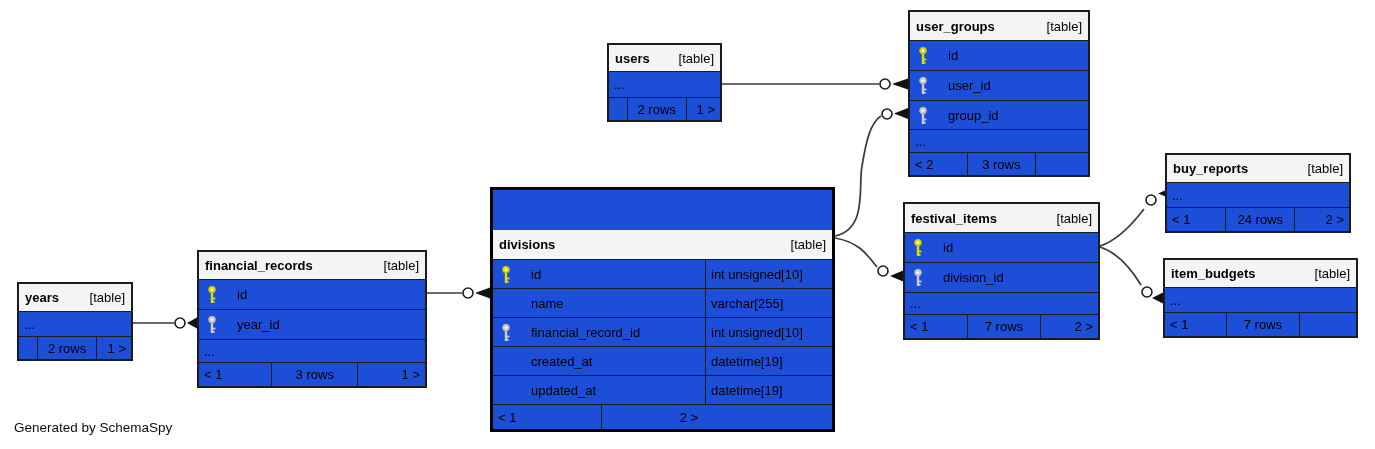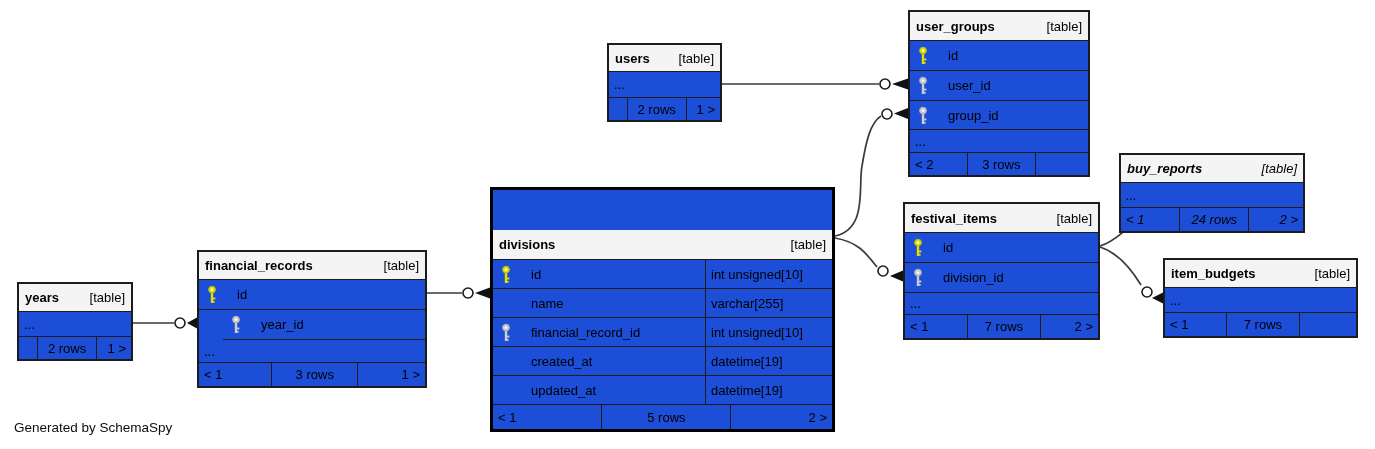--- a/index.html
+++ b/index.html
@@ -135,21 +135,21 @@
     <div class="trow dots" style="height:23px;">
       <span class="cname">...</span>
     </div>
     <div class="tfoot" style="height:22px;">
       <span class="fc l">&lt; 2</span>
       <span class="fc c">3 rows</span>
       <span class="fc r"></span>
     </div>
   </div>
 
-  <div class="tbl" style="left:1119px;top:153px;width:186px;font-style:italic;">
+  <div class="tbl" style="left:1165px;top:153px;width:186px;">
     <div class="thead" style="height:28px;">
       <span class="tname">buy_reports</span>
       <span class="ttag">[table]</span>
     </div>
     <div class="trow dots" style="height:25px;">
       <span class="cname">...</span>
     </div>
     <div class="tfoot" style="height:23px;">
       <span class="fc l">&lt; 1</span>
       <span class="fc c">24 rows</span>
@@ -262,21 +262,20 @@
     </div>
     <div class="trow two" style="height:29px;">
       <span class="ncell">
           <span class="kslot"></span>
         <span class="cname">updated_at</span>
         </span>
       <span class="tcell">datetime[19]</span>
     </div>
     <div class="tfoot" style="height:24px;">
       <span class="fc l">&lt; 1</span>
-      <span class="fc c">5 rows</span>
       <span class="fc r">2 &gt;</span>
     </div>
   </div>
 
   <div class="tbl" style="left:197px;top:250px;width:230px;">
     <div class="thead" style="height:28px;">
       <span class="tname">financial_records</span>
       <span class="ttag">[table]</span>
     </div>
     <div class="trow" style="height:30px;">
@@ -284,21 +283,21 @@
           <svg width="10" height="19" viewBox="0 0 10 19">
             <circle cx="5" cy="4.6" r="3.4" fill="#e0e000" stroke="#b9b900"></circle>
             <circle cx="5" cy="4.6" r="1.2" fill="#fff"></circle>
             <line x1="5" y1="8" x2="5" y2="18" stroke="#e0e000" stroke-width="2.4"></line>
             <line x1="5" y1="13.5" x2="8.4" y2="13.5" stroke="#e0e000" stroke-width="1.8"></line>
             <line x1="5" y1="16.8" x2="7.6" y2="16.8" stroke="#e0e000" stroke-width="1.8"></line>
           </svg>
         </span>
       <span class="cname">id</span>
     </div>
-    <div class="trow" style="height:30px;margin-left:24px;">
+    <div class="trow" style="height:30px;">
       <span class="kslot">
           <svg width="10" height="19" viewBox="0 0 10 19">
             <circle cx="5" cy="4.6" r="3.4" fill="#cdcdcd" stroke="#b3b3b3"></circle>
             <circle cx="5" cy="4.6" r="1.2" fill="#fff"></circle>
             <line x1="5" y1="8" x2="5" y2="18" stroke="#cdcdcd" stroke-width="2.4"></line>
             <line x1="5" y1="13.5" x2="8.4" y2="13.5" stroke="#cdcdcd" stroke-width="1.8"></line>
             <line x1="5" y1="16.8" x2="7.6" y2="16.8" stroke="#cdcdcd" stroke-width="1.8"></line>
           </svg>
         </span>
       <span class="cname">year_id</span>

